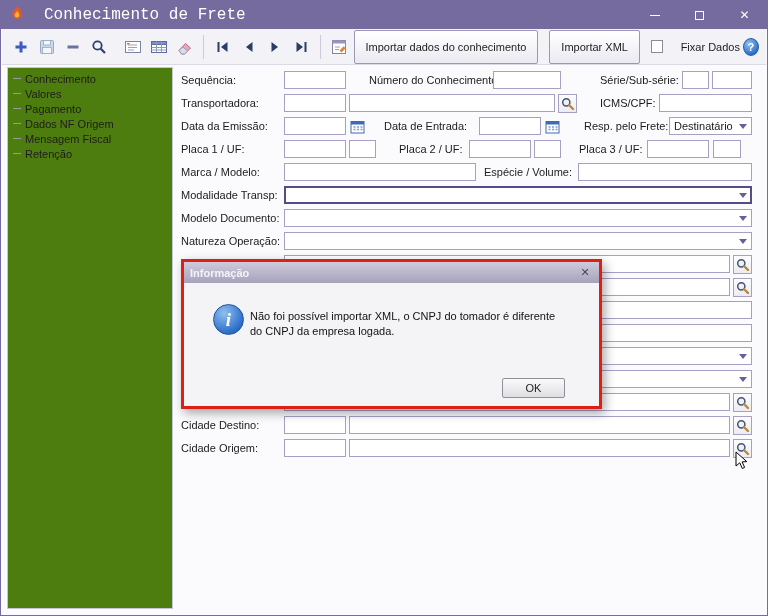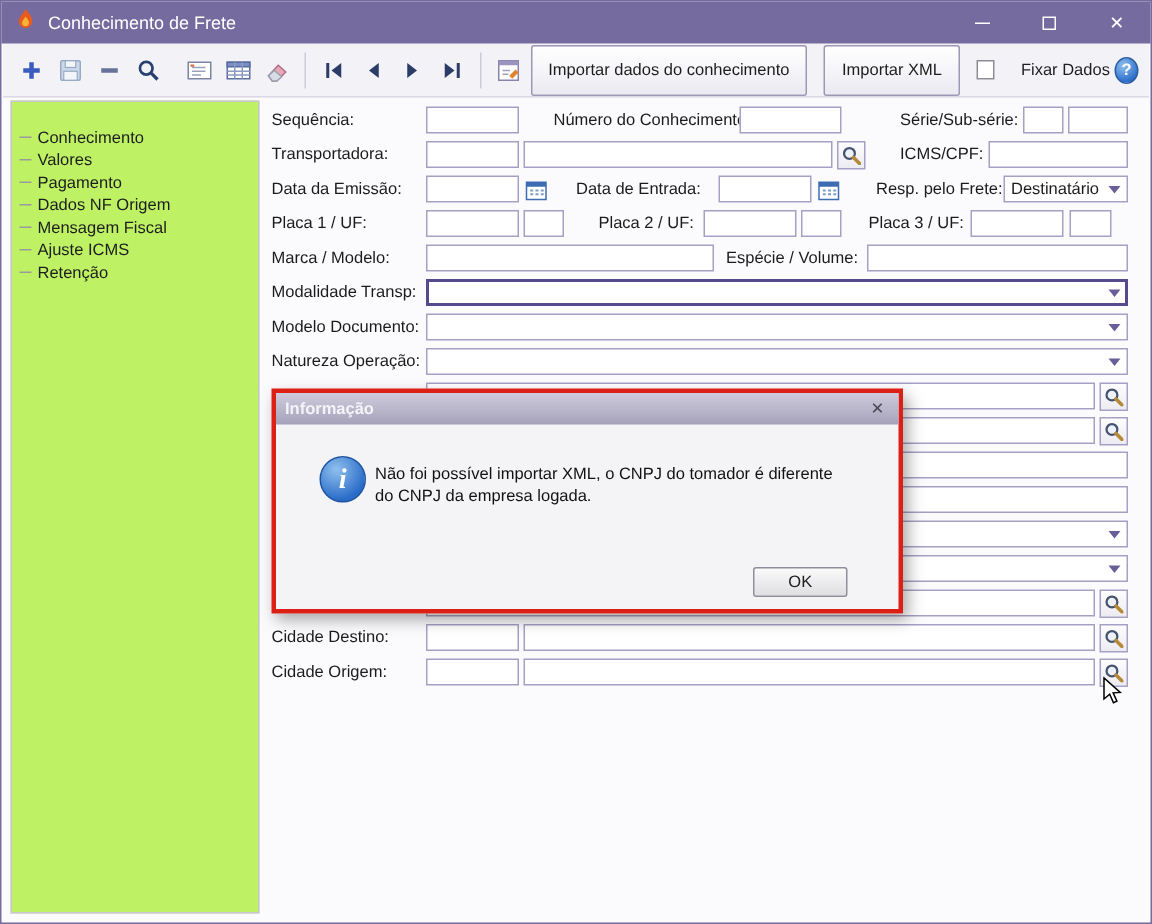--- a/index.html
+++ b/index.html
@@ -4,21 +4,21 @@
 <style>
   * { margin:0; padding:0; box-sizing:border-box; font-family:"Liberation Sans", sans-serif; }
   html,body { width:768px; height:616px; }
   body { position:relative; overflow:hidden; background:#fff; }
 
   .window { position:absolute; inset:0; background:#fbfafd; border:1px solid #756b9e; }
 
   
   .titlebar { position:absolute; left:0; top:0; right:0; height:28px; background:#756b9e;
               display:flex; align-items:center; padding-left:8px; color:#fff; z-index:5; }
-  .titlebar .title { font-size:12px; margin-left:7px; }
+  .titlebar .title { font-size:16px; margin-left:19px;font-family:Liberation Mono, monospace; }
   .win-controls { margin-left:auto; display:flex; height:100%; }
   .win-btn { width:45px; height:100%; display:flex; align-items:center; justify-content:center;
              color:#fff; font-size:12px; cursor:default; }
   .min-glyph { width:10px; height:1px; background:#fff; }
   .max-glyph { width:9px; height:9px; border:1px solid #fff; }
 
   
   .toolbar { position:absolute; top:28px; left:1px; right:1px; height:36px; background:#f3f2f7;
              border-bottom:1px solid #dcd9e6; display:flex; align-items:center; padding:0 7px; gap:3px; z-index:4; }
   .tool-btn { width:26px; height:26px; display:flex; align-items:center; justify-content:center;
@@ -29,22 +29,22 @@
                background:linear-gradient(#ffffff,#ebe9f1); border:1px solid #9d97b5; border-radius:2px;
                display:flex; align-items:center; white-space:nowrap; }
   .checkbox { width:13px; height:13px; background:#fff; border:1px solid #8b8b98; margin-left:8px; }
   .cb-label { font-size:11px; color:#1d1d1d; margin-left:15px; white-space:nowrap; }
   .help-btn { margin-left:auto; width:18px; height:18px; border-radius:50%;
               background:radial-gradient(circle at 35% 30%, #8fc0ee, #2a6cc8 75%);
               border:1px solid #2a5da0; color:#fff; font-size:11px; font-weight:bold;
               display:flex; align-items:center; justify-content:center; }
 
   
-  .sidebar { position:absolute; left:6px; top:66px; width:166px; bottom:6px; background:#bef264;
-             border:1px solid #c9c5d8; padding-top:16px; font-size:11px; color:#1d1d1d; }
+  .sidebar { position:absolute; left:6px; top:66px; width:166px; bottom:6px; background:#4d7c0f;
+             border:1px solid #c9c5d8; padding-top:3px; font-size:11px; color:#1d1d1d; }
   .tree-item { height:15px; display:flex; align-items:center; padding-left:5px; }
   .tree-dash { width:8px; height:0; border-top:1px solid #9a9a9a; margin-right:4px; }
 
   
   .main { position:absolute; left:0; top:0; width:100%; height:100%; }
   .lbl { position:absolute; font-size:11px; color:#1b1b1b; line-height:18px; height:18px; white-space:nowrap; }
   .inp { position:absolute; height:18px; border:1px solid #a79fc4; background:#fff;
          font-size:11px; padding:0 3px; color:#222; outline:none; }
   .sel { position:absolute; height:18px; border:1px solid #a79fc4; background:#fff;
          display:flex; align-items:center; font-size:11px; color:#1b1b1b; padding-left:4px; }
@@ -206,24 +206,20 @@
     <div class="tree-item">
         <span class="tree-dash"></span>
         <span>Dados NF Origem</span>
       </div>
     <div class="tree-item">
         <span class="tree-dash"></span>
         <span>Mensagem Fiscal</span>
       </div>
     <div class="tree-item">
         <span class="tree-dash"></span>
-        <span>Ajuste ICMS</span>
-      </div>
-    <div class="tree-item">
-        <span class="tree-dash"></span>
         <span>Retenção</span>
       </div>
   </div>
 
   <div class="main">
 
     <span class="lbl" style="left:180px;top:70px">Sequência:</span>
     <input class="inp" style="left: 283px; top: 70px; width: 62px;">
     <span class="lbl" style="left:368px;top:70px">Número do Conhecimento:</span>
     <input class="inp" style="left: 492px; top: 70px; width: 68px;">

